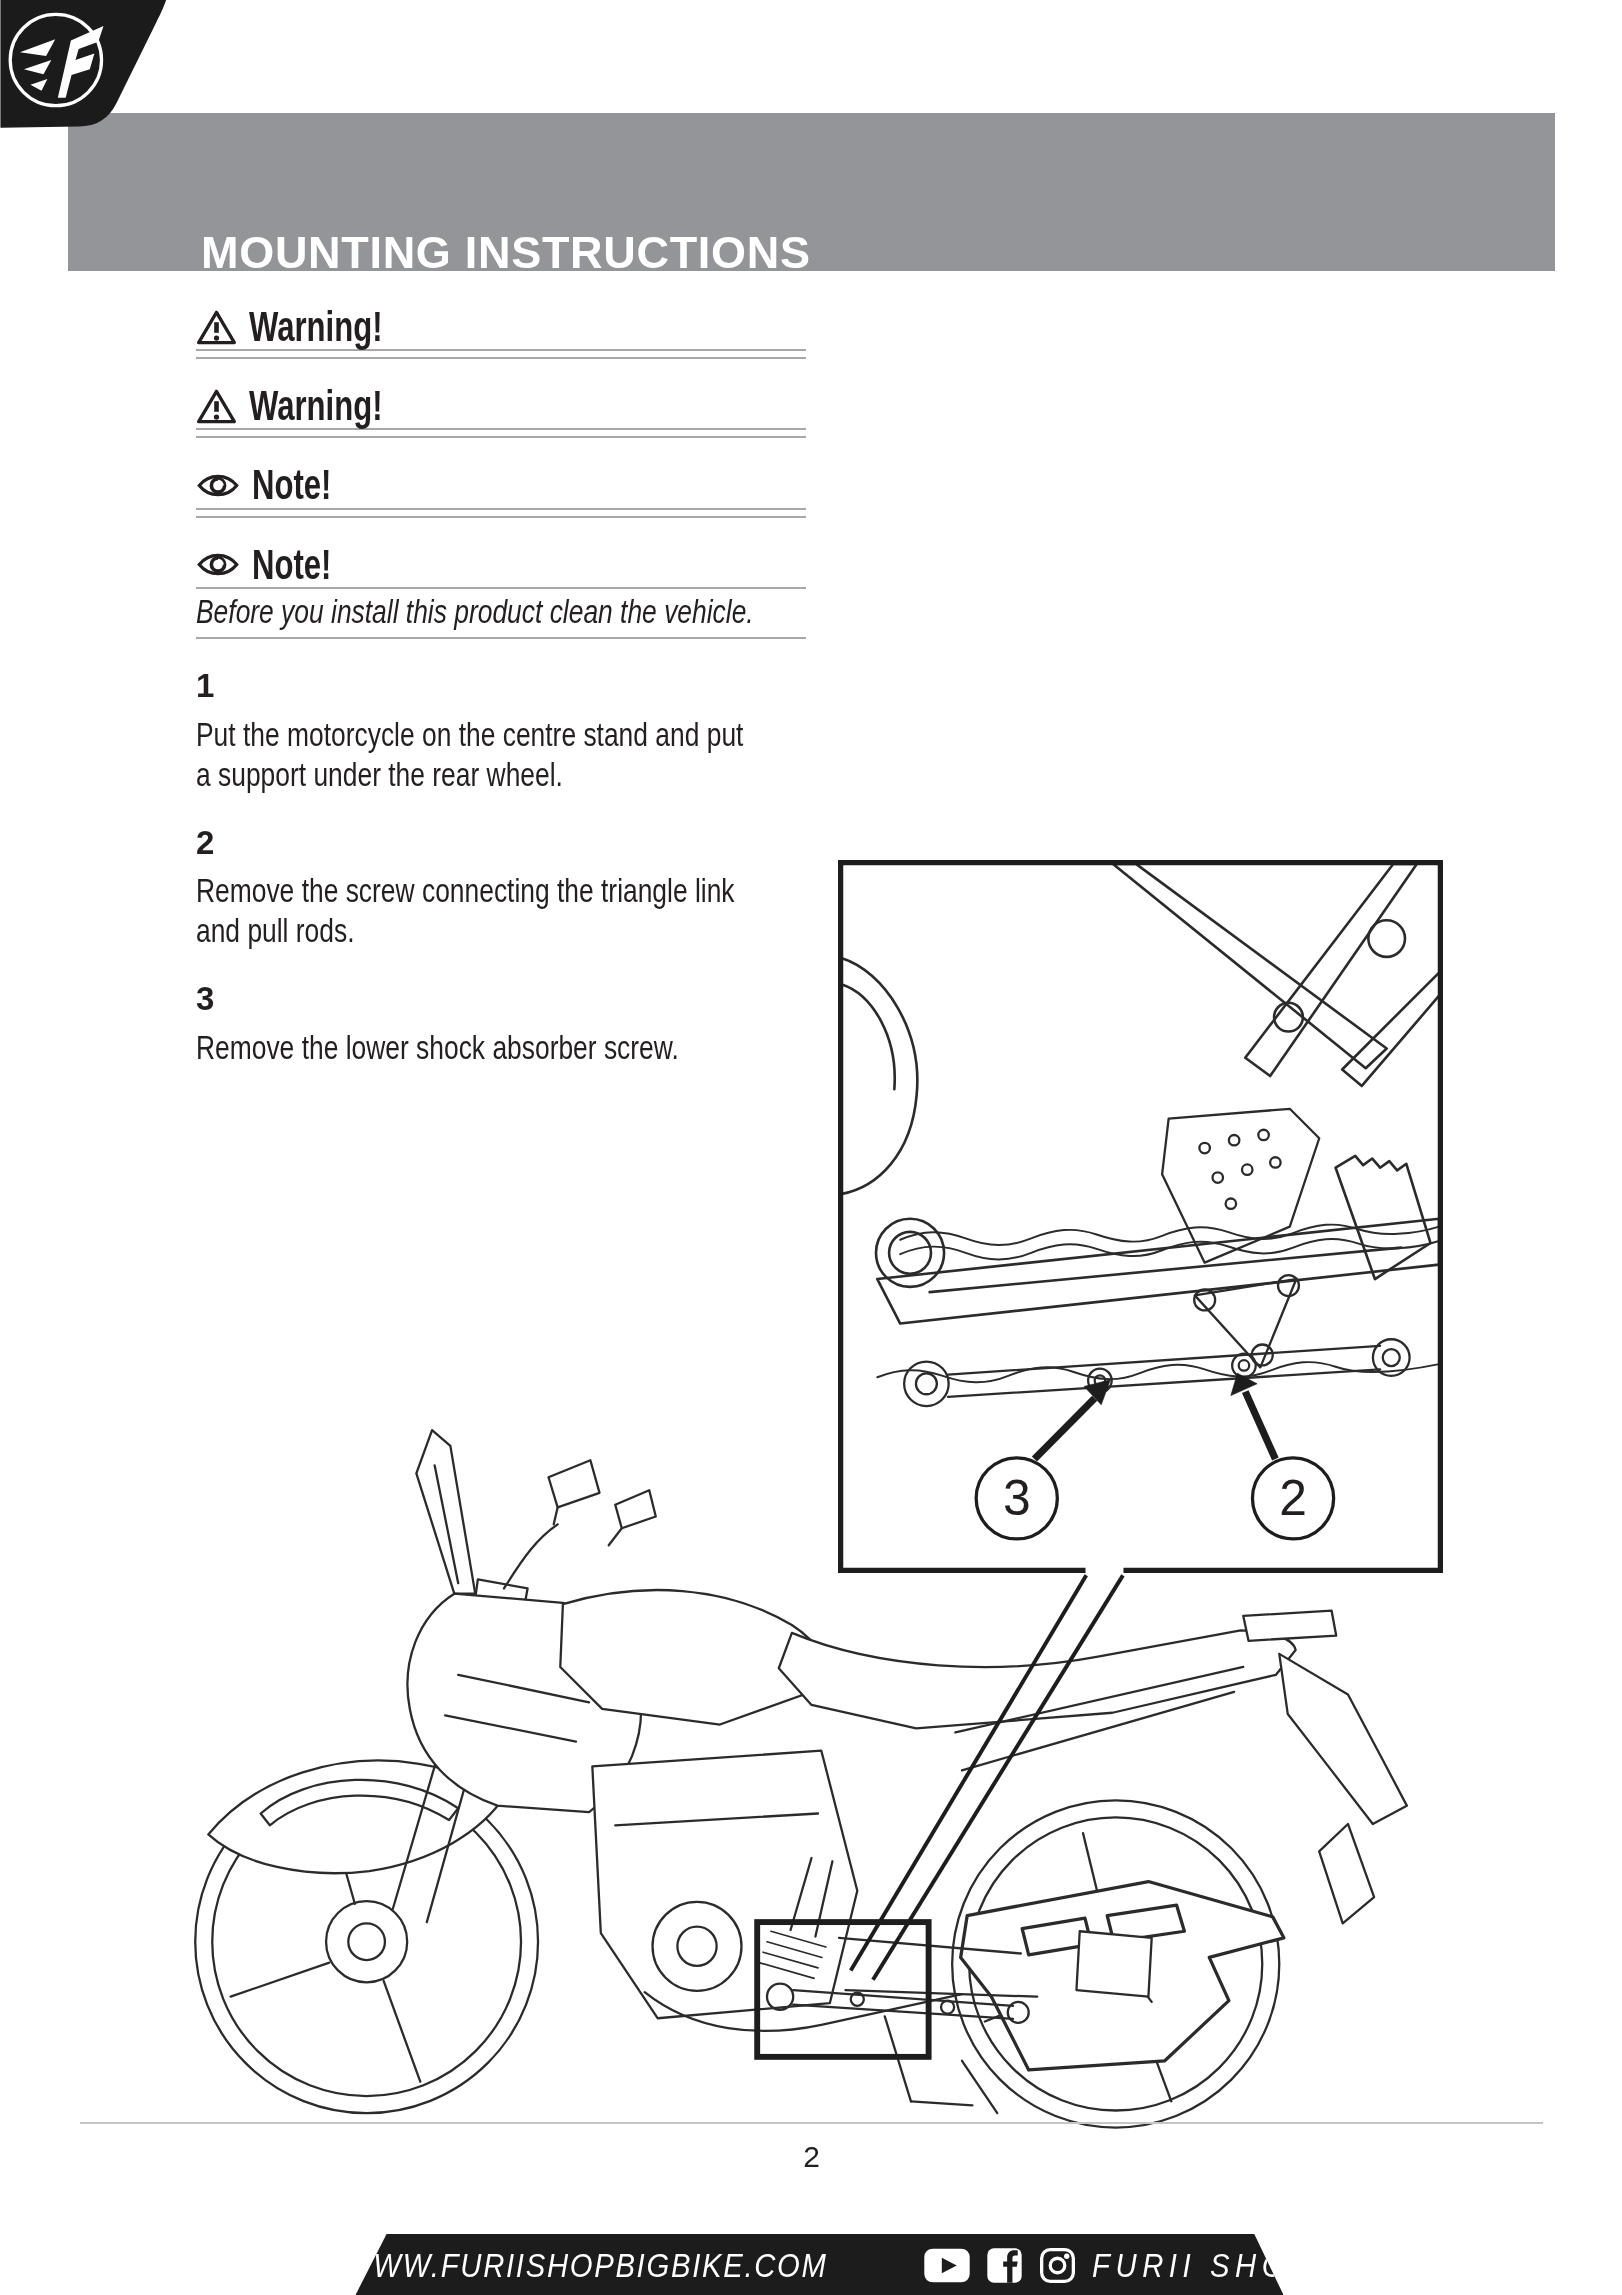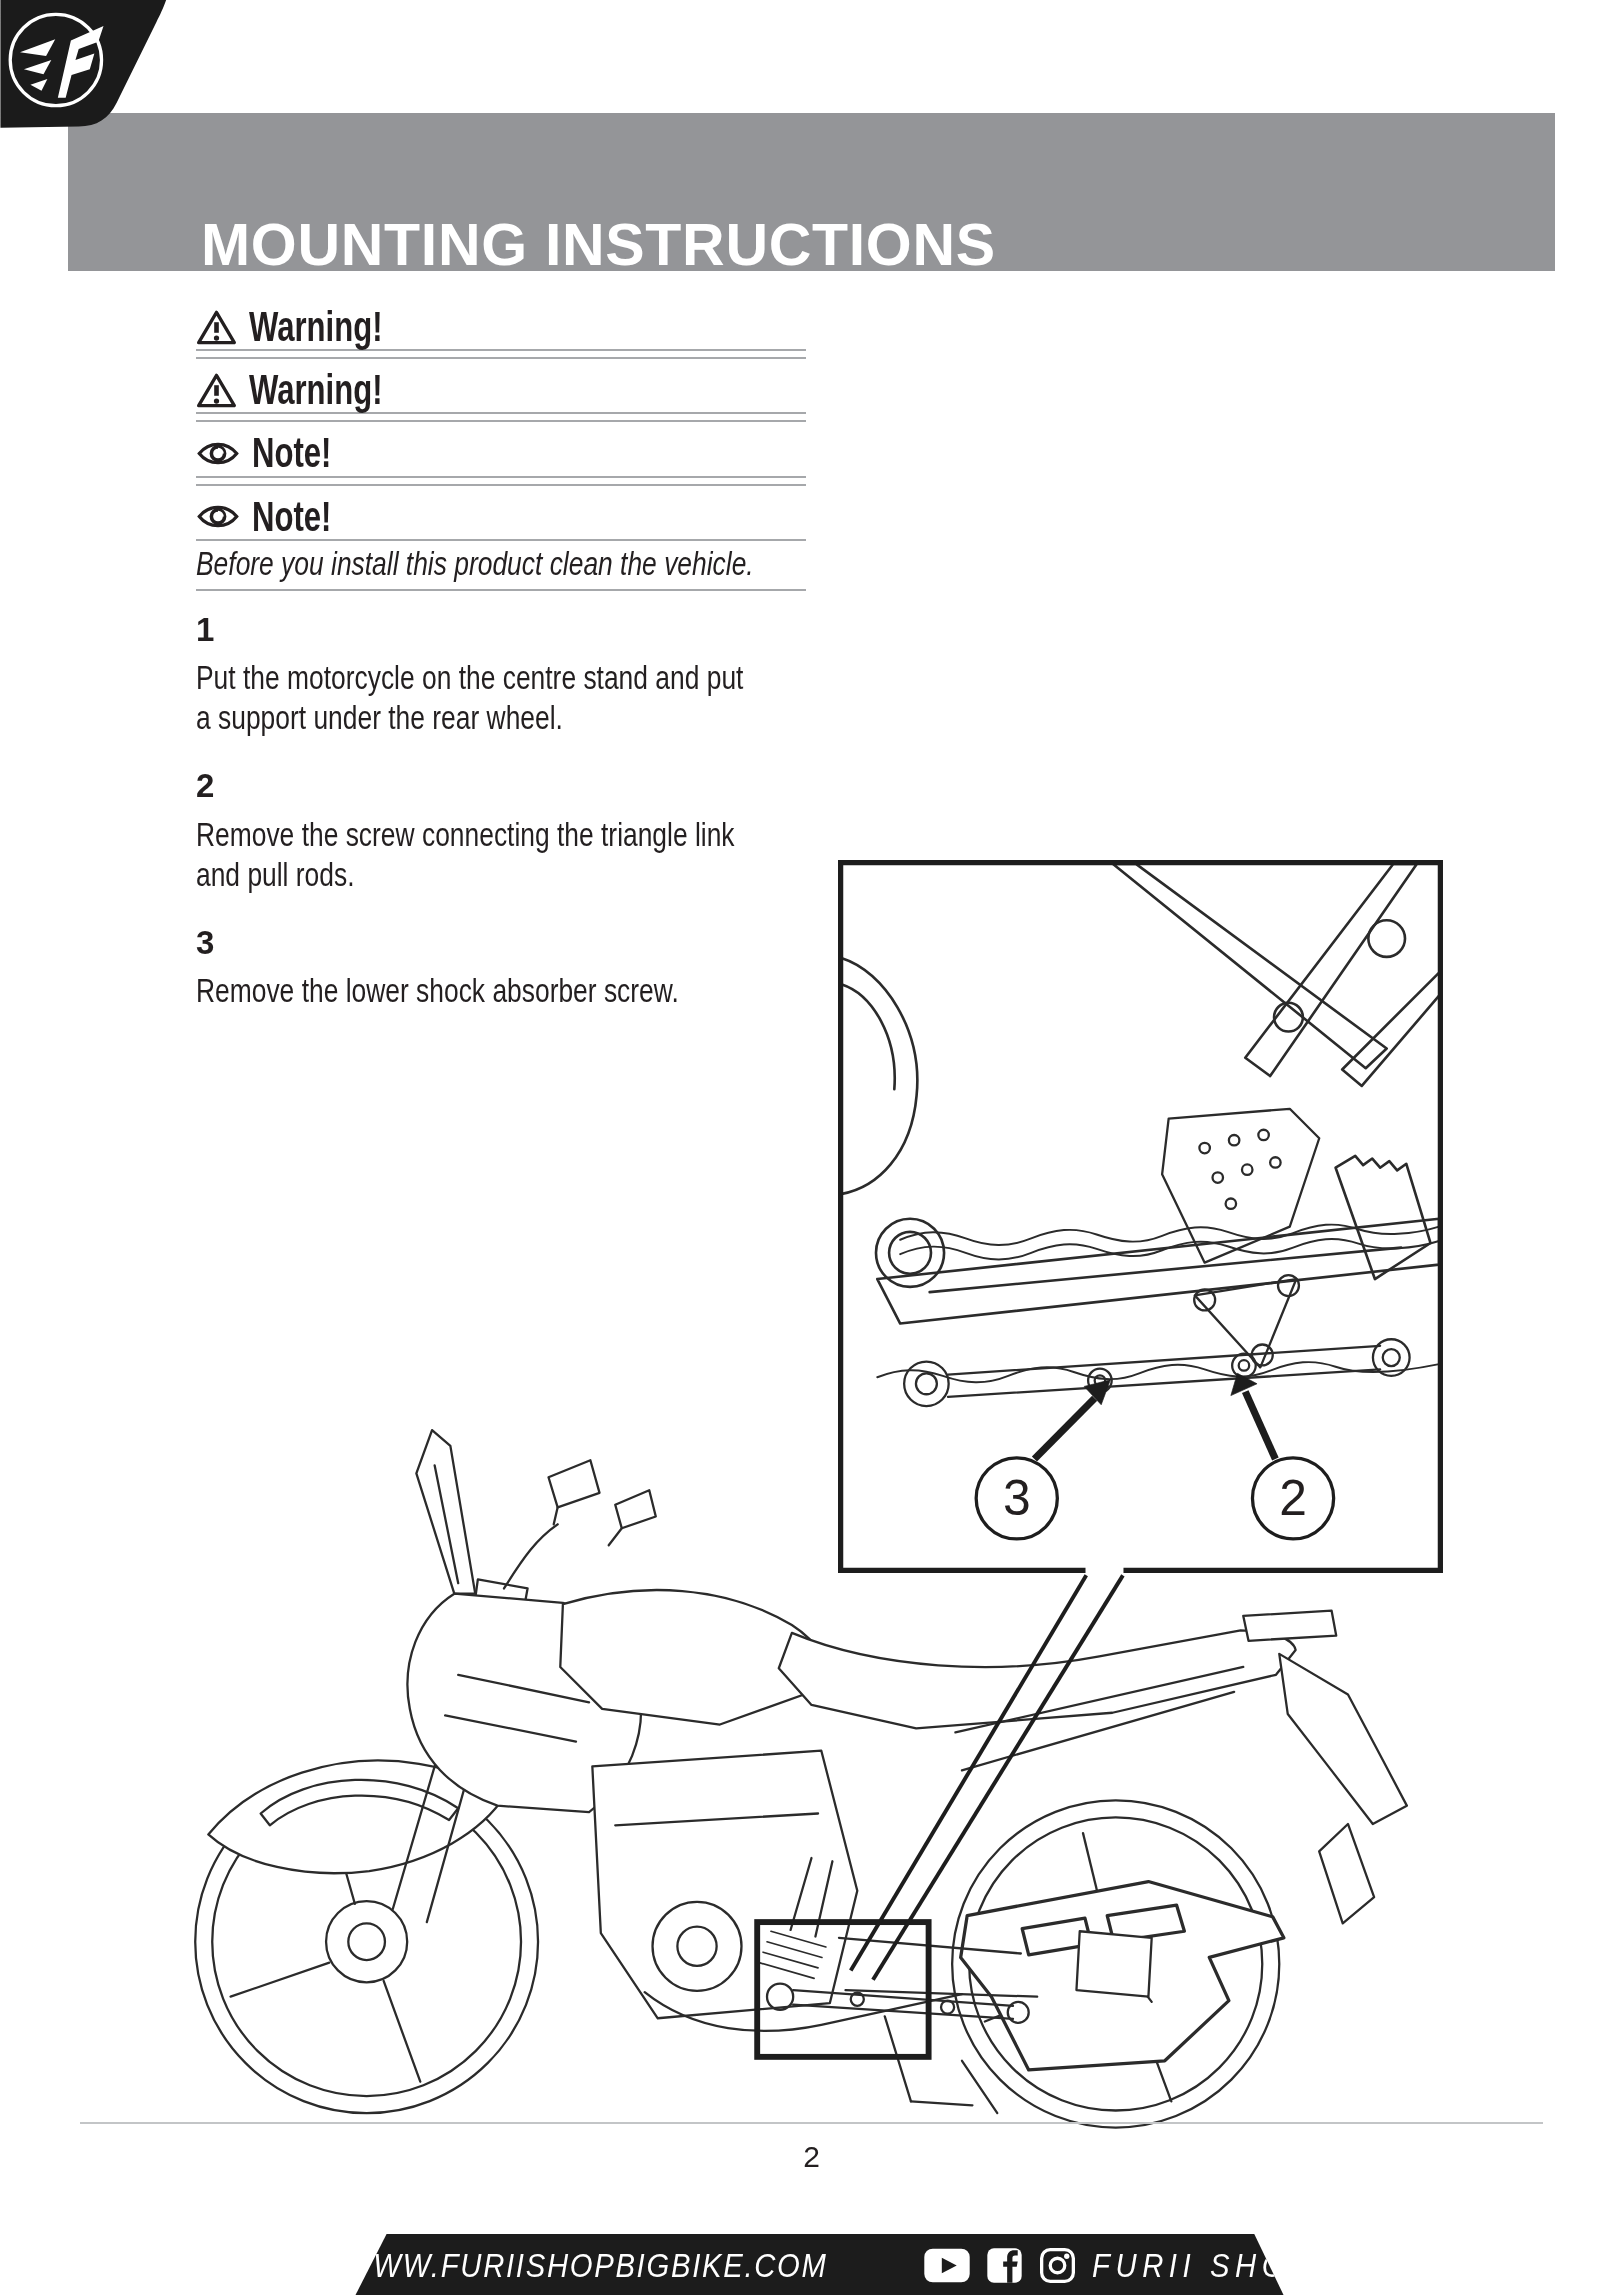--- a/index.html
+++ b/index.html
@@ -5,26 +5,26 @@
   html,body{margin:0;padding:0;background:#e8e8e8;}
   .page{
     position:relative;width:1623px;height:2295px;background:#ffffff;
     font-family:"Liberation Sans",sans-serif;color:#231f20;overflow:hidden;
   }
   
   .corner-logo{position:absolute;left:0;top:0;z-index:5;}
   
   .band{position:absolute;left:68px;top:113px;width:1487px;height:158px;background:#949598;z-index:2;}
   .band .title{
-    position:absolute;left:133px;bottom:-3.9px;font-size:59px;font-weight:bold;color:#ffffff;
+    position:absolute;left:133px;bottom:-3.9px;font-size:45px;font-weight:bold;color:#ffffff;
     letter-spacing:0.7px;white-space:nowrap;line-height:1;
   }
   
   .col{position:absolute;left:196px;top:308px;width:610px;z-index:2;}
-  .sec{margin-bottom:12px;}
+  .sec{margin-bottom:28px;}
   .sec-head{display:flex;align-items:center;gap:11.8px;height:38px;}
   .sec-head .htxt{
     font-size:42px;font-weight:bold;line-height:38px;display:inline-block;
     transform:scaleX(0.74);transform-origin:0 50%;white-space:nowrap;
   }
   .rule{height:2px;background:#a6a8ab;margin-top:3.3px;}
   .rule.bot{margin-top:5.9px;}
   .sec-body{margin-top:4.6px;}
   .bline{
     display:block;font-style:italic;font-size:33px;line-height:38px;

